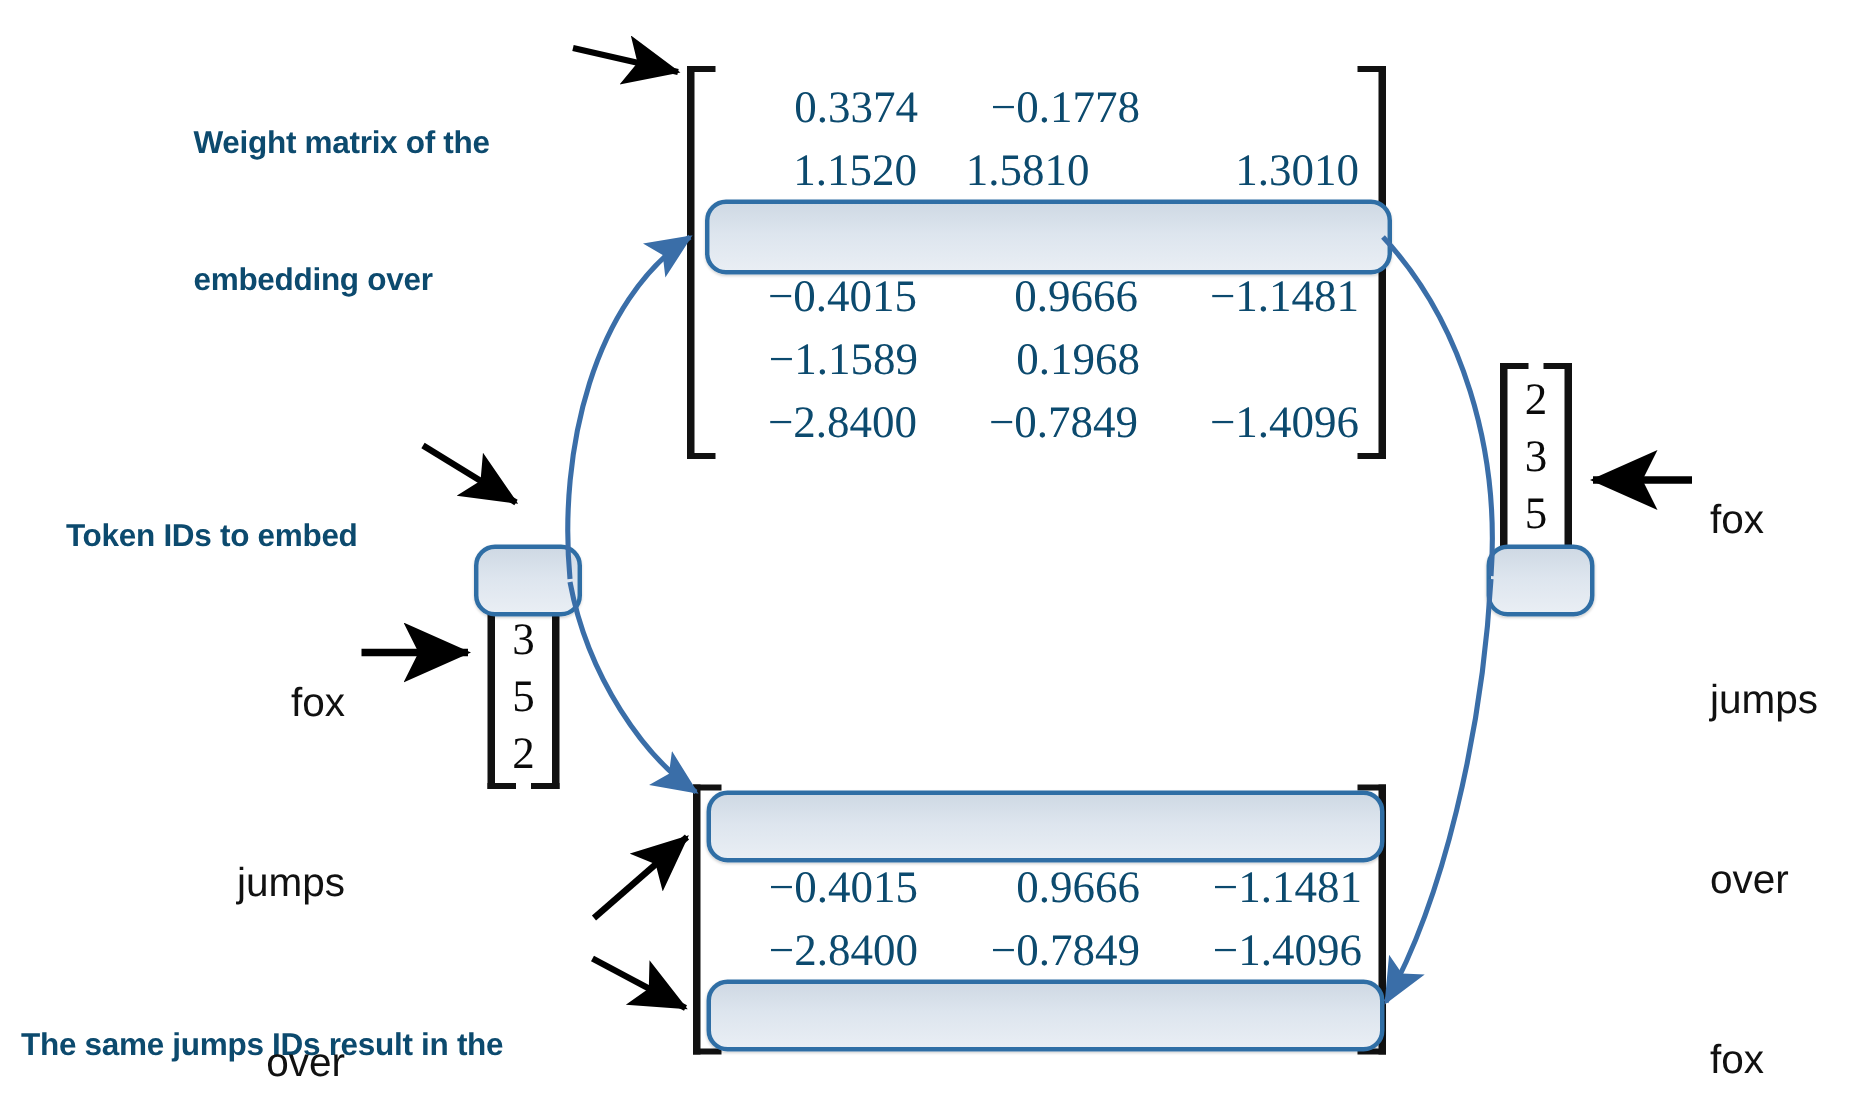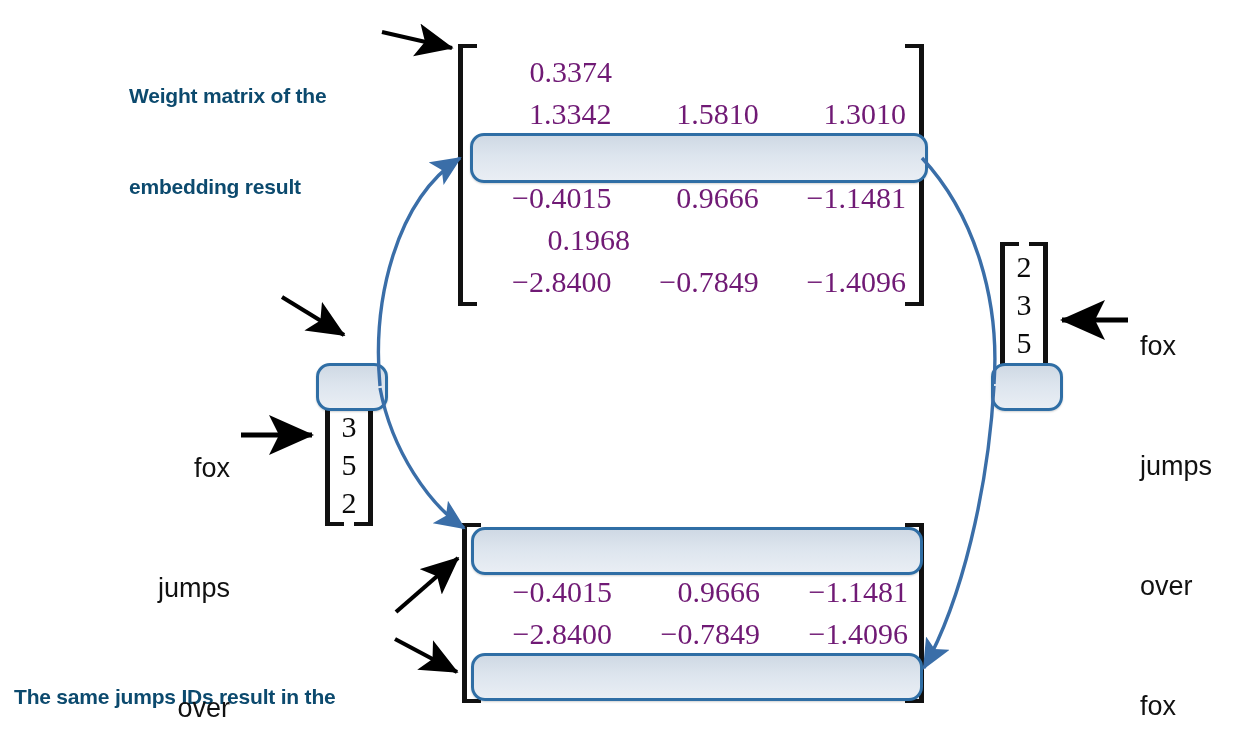--- a/index.html
+++ b/index.html
@@ -39,21 +39,21 @@
     line-height: 40px;
     white-space: pre;
   }
   .wordlist.right-align { text-align: right; }
   .wordlist.left-align  { text-align: left; }
 
   
   .matrix {
     position: absolute;
     font-family: "Liberation Serif", serif;
-    color: #701a75;
+    color: #0c4a6e;
   }
   .mrow {
     display: flex;
     align-items: center;
     position: relative;
   }
   .mcell {
     font-size: 30px;
     text-align: right;
     white-space: pre;
@@ -101,23 +101,26 @@
     pointer-events: none;
   }
 </style>
 </head>
 <body>
 
 <div id="canvas">
 
   <div class="annot" style="left:129px; top:20px;">
     <div>Weight matrix of the</div>
-    <div>embedding result</div>
-  </div>
-
+    <div>embedding over</div>
+  </div>
+
+  <div class="annot" style="left:44px; top:282px;">
+    <div>Token IDs to embed</div>
+  </div>
 
   <div class="annot" style="left:14px; top:621px;">
     <div>The same jumps IDs result in the</div>
     
   </div>
 
   <div class="wordlist right-align" style="left:100px; top:368px; width:130px;">
     <div>fox</div>
     <div>jumps</div>
     <div>over</div>
@@ -154,37 +157,39 @@
     </div>
   </div>
   <div class="hl" style="left:991px; top:363px; width:66px; height:42px;"></div>
 
   <div class="matrix" style="left:458px; top:44px; width:466px; height:262px;">
     <div class="bracket left"></div>
     <div class="bracket right"></div>
     <div style="padding:7px 18px 0 24px;">
       <div class="mrow" style="height:42px;">
         <div class="mcell" style="width:130px;">0.3374</div>
-      </div>
-      <div class="mrow" style="height:42px;">
-        <div class="mcell" style="width:130px;">1.3342</div>
-        <div class="mcell" style="width:148px;">1.5810</div>
+        <div class="mcell" style="width:148px;">−0.1778</div>
+      </div>
+      <div class="mrow" style="height:42px;">
+        <div class="mcell" style="width:130px;">1.1520</div>
+        <div class="mcell" style="width:148px;text-align:center;">1.5810</div>
         <div class="mcell" style="width:148px;">1.3010</div>
       </div>
       <div class="mrow" style="height:42px;">
         <div class="mcell" style="width:130px;">1.2753</div>
         <div class="mcell" style="width:148px;">−0.2010</div>
         <div class="mcell" style="width:148px;">−0.1606</div>
       </div>
       <div class="mrow" style="height:42px;">
         <div class="mcell" style="width:130px;">−0.4015</div>
         <div class="mcell" style="width:148px;">0.9666</div>
         <div class="mcell" style="width:148px;">−1.1481</div>
       </div>
       <div class="mrow" style="height:42px;">
+        <div class="mcell" style="width:130px;">−1.1589</div>
         <div class="mcell" style="width:148px;">0.1968</div>
       </div>
       <div class="mrow" style="height:42px;">
         <div class="mcell" style="width:130px;">−2.8400</div>
         <div class="mcell" style="width:148px;">−0.7849</div>
         <div class="mcell" style="width:148px;">−1.4096</div>
       </div>
     </div>
   </div>
   <div class="hl" style="left:470px; top:133px; width:452px; height:44px;"></div>

